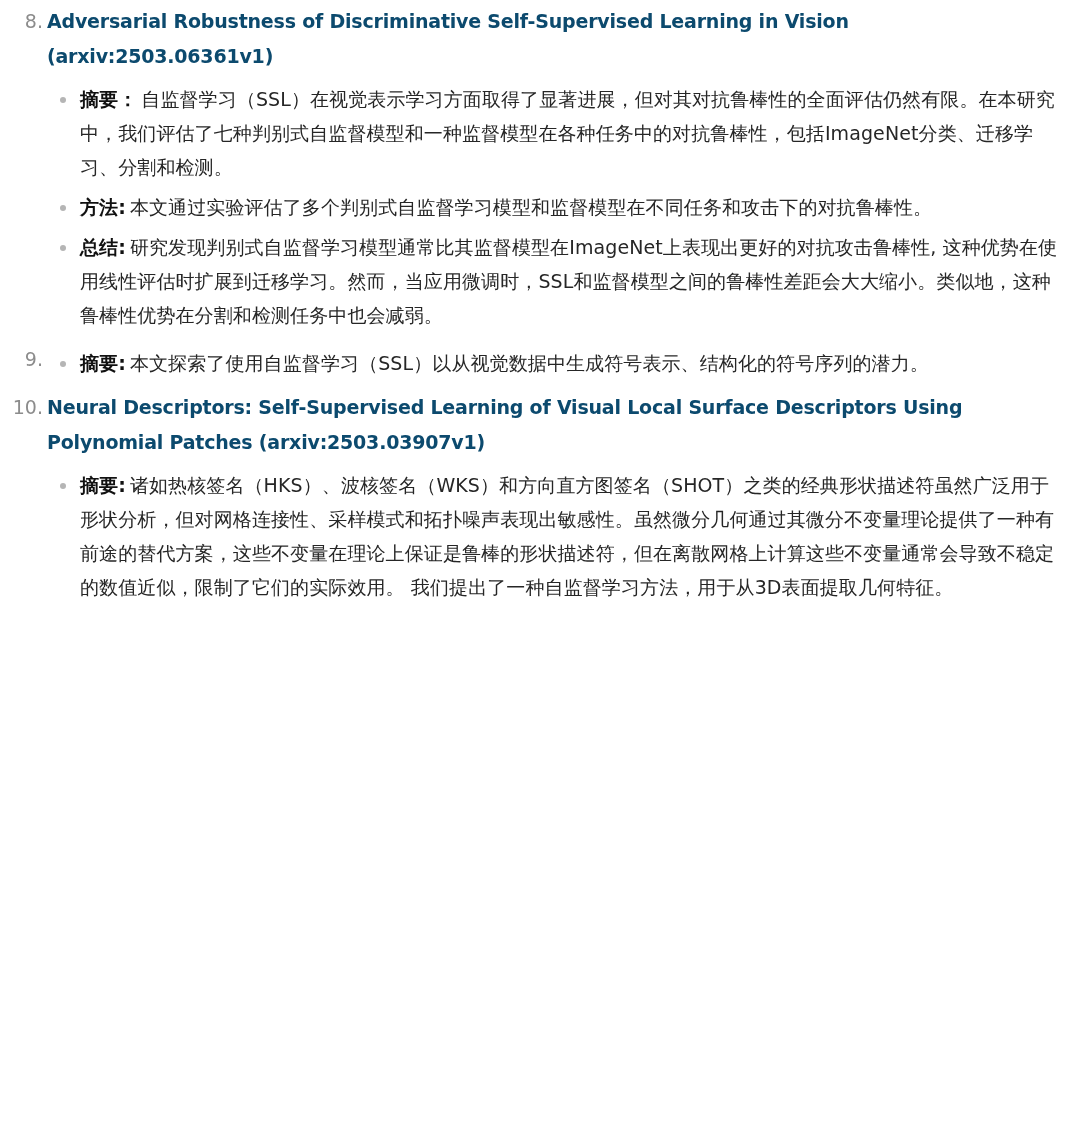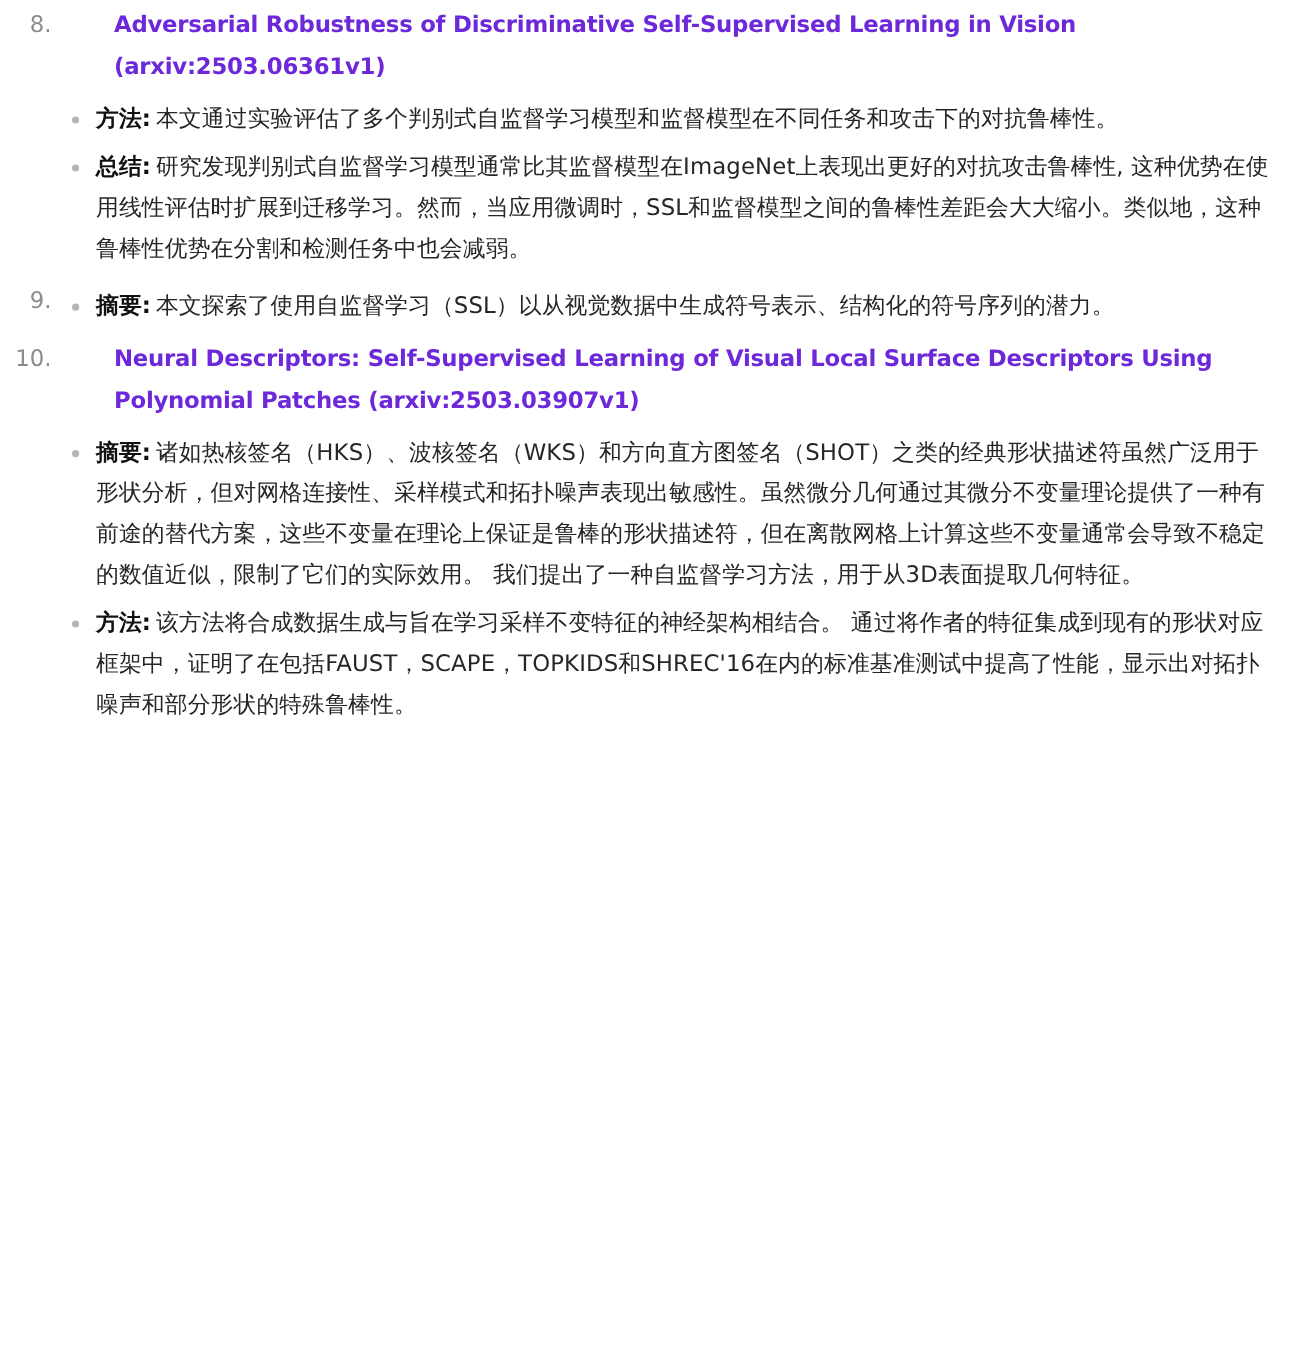--- a/index.html
+++ b/index.html
@@ -37,23 +37,22 @@
     top: 4px;
     font-size: 19px;
     color: #8c8c8c;
     line-height: 35px;
   }
   .paper-title {
     font-weight: bold;
     font-size: 19px;
     line-height: 35px;
     padding-top: 4px;
-    color: #6d28d9;
+    color: #0c4a6e;
     letter-spacing: -0.2px;
-    margin-left: 48px;
   }
   ul.points {
     list-style: none;
     margin: 0;
     padding: 0;
     padding-left: 33px;
     padding-top: 8px;
   }
   .point {
     position: relative;
@@ -85,20 +84,24 @@
 
 <div class="doc">
   <ol class="papers">
 
     <li class="paper">
       <span class="paper-num">8.</span>
       <div class="paper-title">Adversarial Robustness of Discriminative Self-Supervised Learning in Vision (arxiv:2503.06361v1)</div>
       <ul class="points">
         <li class="point">
           <span class="bullet"></span>
+          <span class="point-label">摘要：</span><span class="point-text">自监督学习（SSL）在视觉表示学习方面取得了显著进展，但对其对抗鲁棒性的全面评估仍然有限。在本研究中，我们评估了七种判别式自监督模型和一种监督模型在各种任务中的对抗鲁棒性，包括ImageNet分类、迁移学习、分割和检测。</span>
+        </li>
+        <li class="point">
+          <span class="bullet"></span>
           <span class="point-label">方法:</span><span class="point-text">本文通过实验评估了多个判别式自监督学习模型和监督模型在不同任务和攻击下的对抗鲁棒性。</span>
         </li>
         <li class="point">
           <span class="bullet"></span>
           <span class="point-label">总结:</span><span class="point-text">研究发现判别式自监督学习模型通常比其监督模型在ImageNet上表现出更好的对抗攻击鲁棒性, 这种优势在使用线性评估时扩展到迁移学习。然而，当应用微调时，SSL和监督模型之间的鲁棒性差距会大大缩小。类似地，这种鲁棒性优势在分割和检测任务中也会减弱。</span>
         </li>
       </ul>
     </li>
 
     <li class="paper">
@@ -112,21 +115,17 @@
     </li>
 
     <li class="paper">
       <span class="paper-num">10.</span>
       <div class="paper-title">Neural Descriptors: Self-Supervised Learning of Visual Local Surface Descriptors Using Polynomial Patches (arxiv:2503.03907v1)</div>
       <ul class="points">
         <li class="point">
           <span class="bullet"></span>
           <span class="point-label">摘要:</span><span class="point-text">诸如热核签名（HKS）、波核签名（WKS）和方向直方图签名（SHOT）之类的经典形状描述符虽然广泛用于形状分析，但对网格连接性、采样模式和拓扑噪声表现出敏感性。虽然微分几何通过其微分不变量理论提供了一种有前途的替代方案，这些不变量在理论上保证是鲁棒的形状描述符，但在离散网格上计算这些不变量通常会导致不稳定的数值近似，限制了它们的实际效用。 我们提出了一种自监督学习方法，用于从3D表面提取几何特征。</span>
         </li>
-        <li class="point">
-          <span class="bullet"></span>
-          <span class="point-label">方法:</span><span class="point-text">该方法将合成数据生成与旨在学习采样不变特征的神经架构相结合。 通过将作者的特征集成到现有的形状对应框架中，证明了在包括FAUST，SCAPE，TOPKIDS和SHREC'16在内的标准基准测试中提高了性能，显示出对拓扑噪声和部分形状的特殊鲁棒性。</span>
-        </li>
       </ul>
     </li>
 
   </ol>
 </div>
 
 </body></html>

